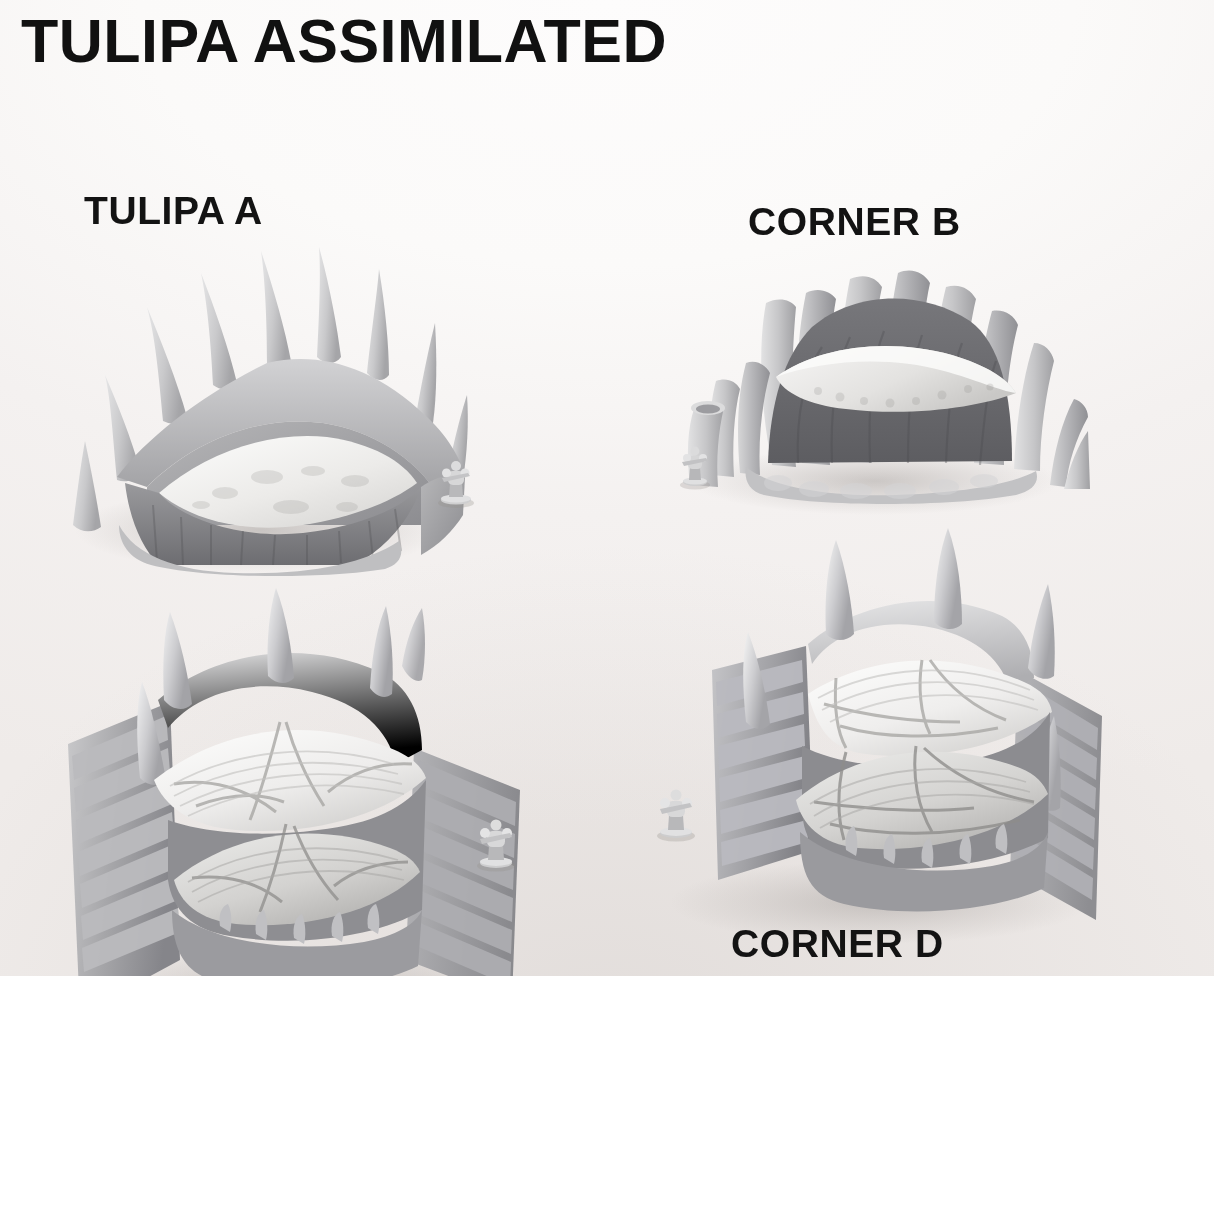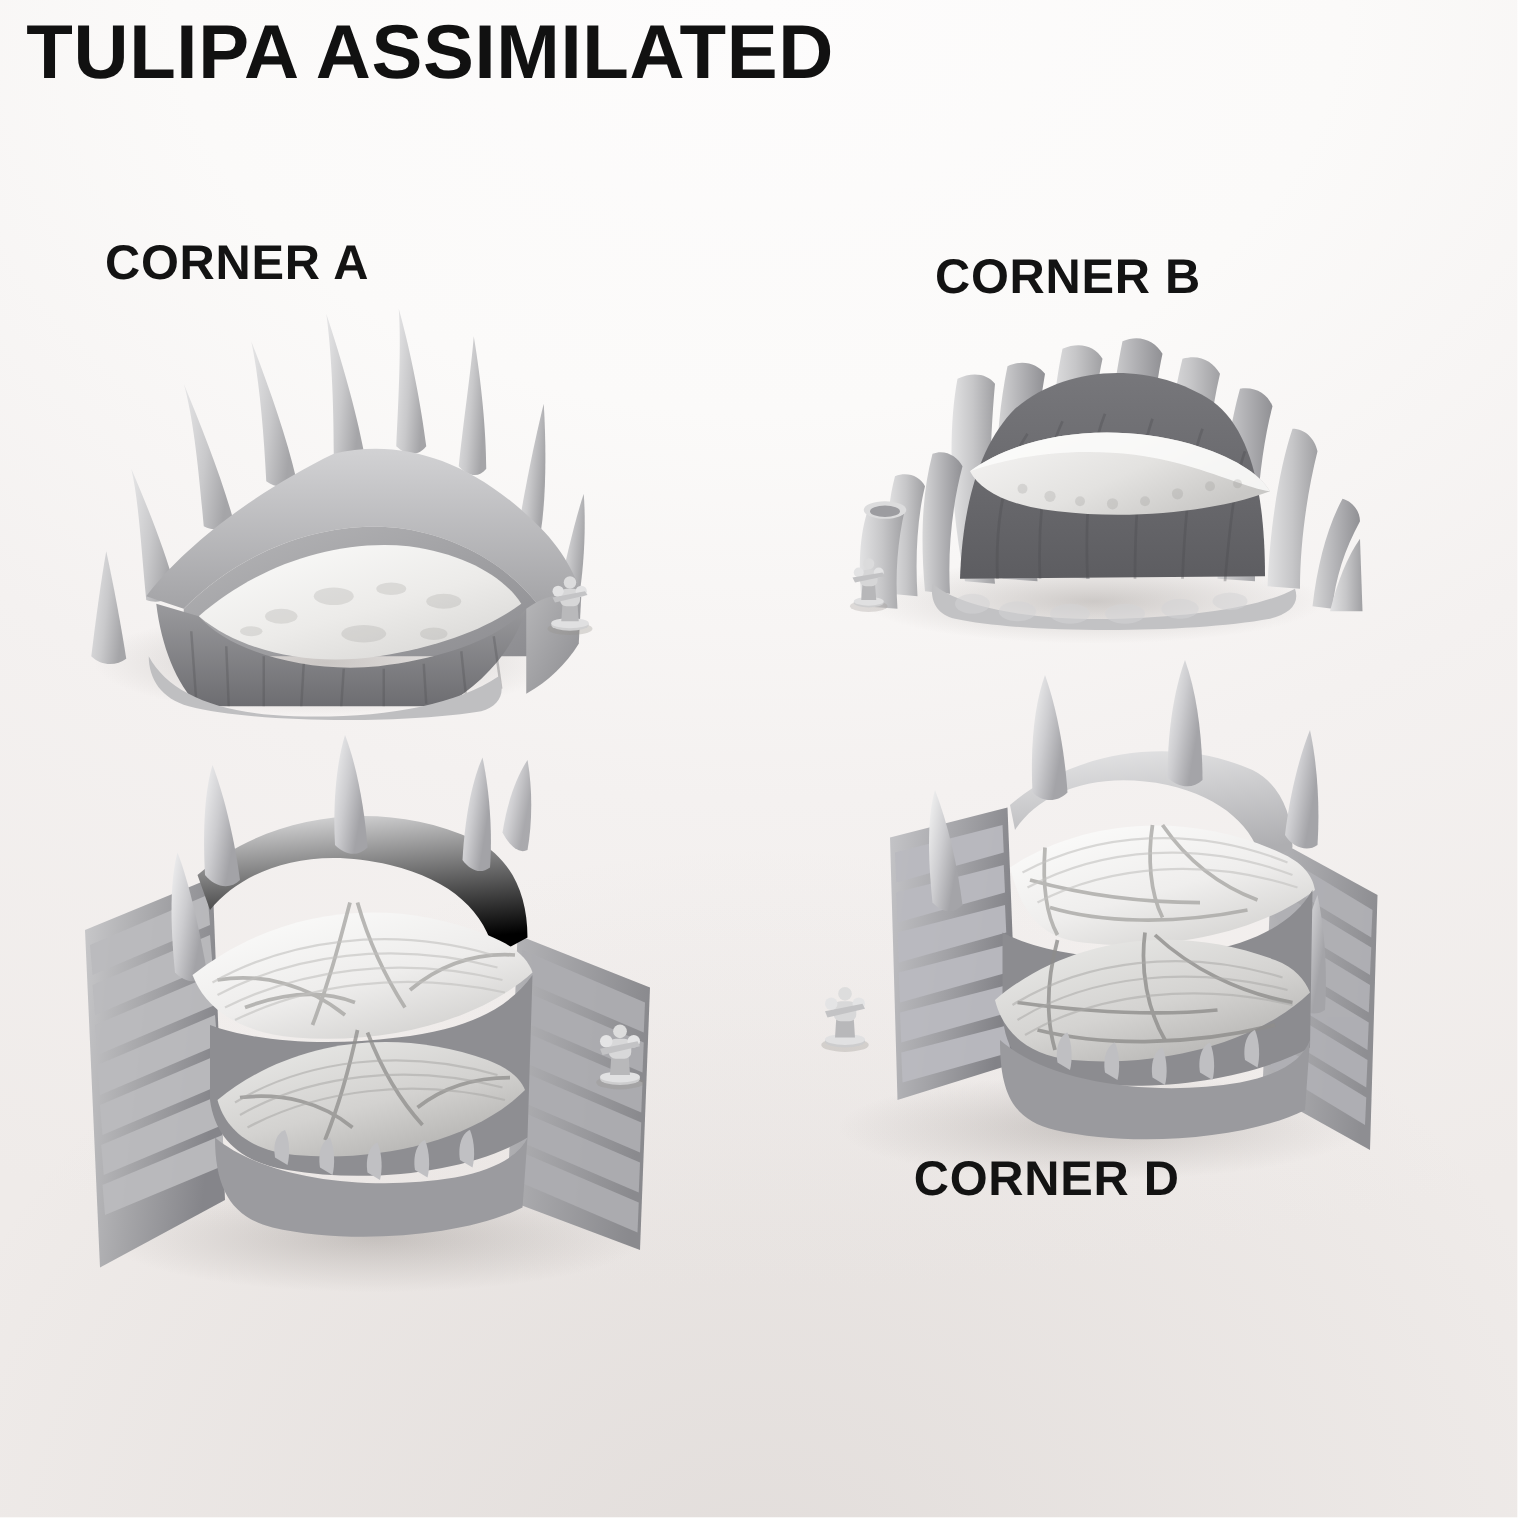--- a/index.html
+++ b/index.html
@@ -4,21 +4,21 @@
 <title>Tulipa Assimilated</title>
 <style>
   html, body {
     margin: 0;
     padding: 0;
     background: #ffffff;
   }
   #stage {
     position: relative;
     width: 1214px;
-    height: 1214px;
+    height: 976px;
     overflow: hidden;
     font-family: "Liberation Sans", sans-serif;
     background:
       radial-gradient(120% 85% at 50% 0%, #fdfcfc 0%, #fbfaf9 32%, #f4f1f0 62%, #efebe9 100%),
       linear-gradient(180deg, #fdfdfd 0%, #f6f3f2 55%, #f7f4f3 100%);
   }
 
   
   .floor-shade {
     position: absolute;
@@ -201,21 +201,21 @@
       <ellipse cx="24" cy="51.5" rx="15" ry="4" fill="#e0e0e1"></ellipse>
       <path d="M17 50 L18 36 L30 36 L31 50 Z" fill="#b9b9bb"></path>
       <rect x="16" y="24" width="16" height="14" rx="5" fill="#d7d7d8"></rect>
       <circle cx="14.5" cy="26" r="4.5" fill="#e3e3e4"></circle>
       <circle cx="33" cy="26" r="4.5" fill="#e3e3e4"></circle>
       <circle cx="24" cy="19" r="5" fill="#dcdcdd"></circle>
       <path d="M10 31 L36 26 L38 29 L12 35 Z" fill="#c4c4c6"></path>
     </svg>
   </div>
 
-  <div class="label label-a">CORNER A</div>
+  <div class="label label-a">TULIPA A</div>
 
   <div class="model" id="model-b">
     <svg viewBox="0 0 440 320" width="440" height="320">
       <defs>
         <linearGradient id="gB-tube" x1="0" y1="0" x2="1" y2="0">
           <stop offset="0" stop-color="#d6d6d7"></stop>
             <stop offset="0.45" stop-color="#b6b6b9"></stop>
             <stop offset="1" stop-color="#909094"></stop>
         </linearGradient>
         <linearGradient id="gB-tubeL" x1="0" y1="0" x2="1" y2="0">

